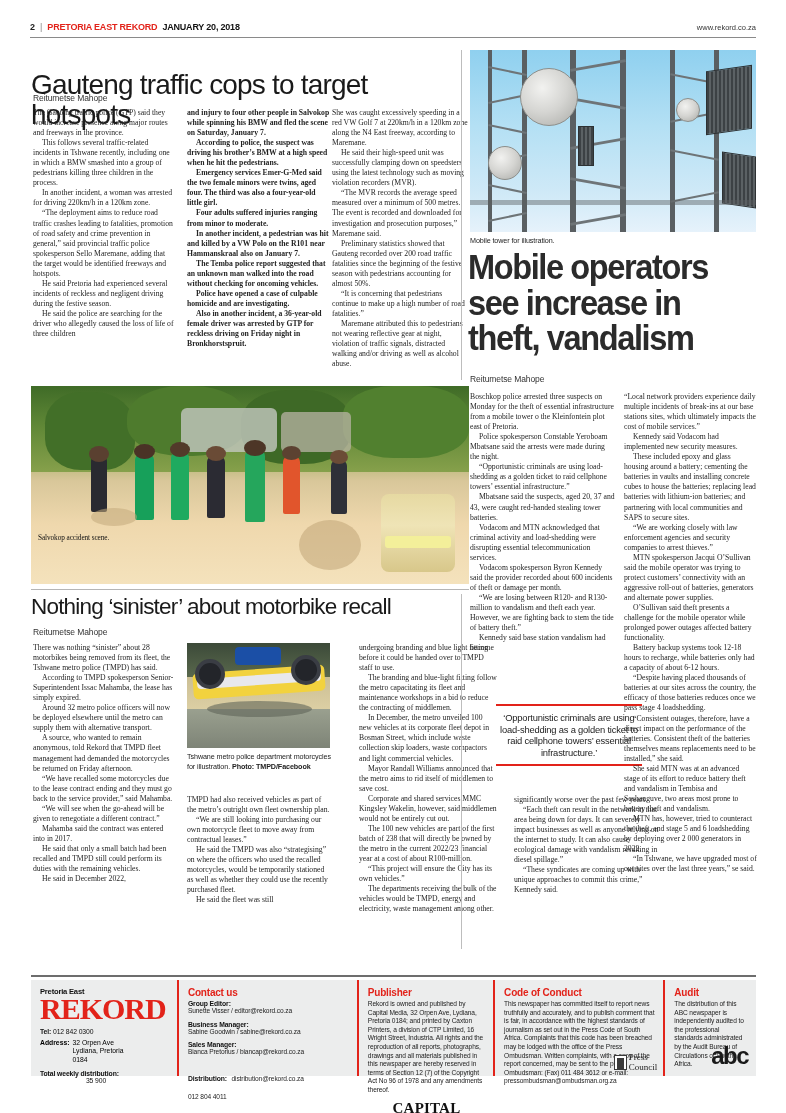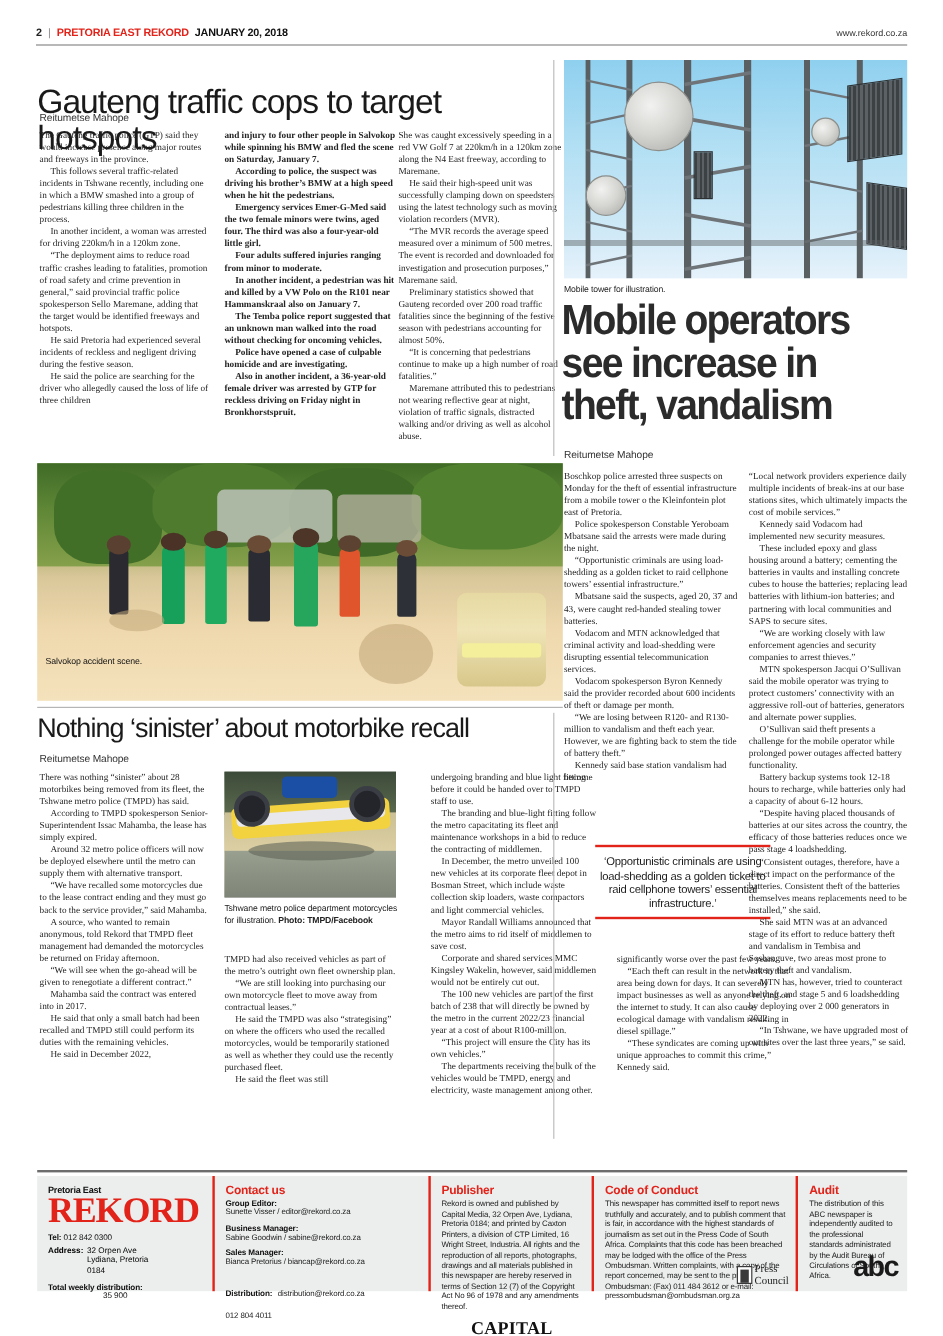--- a/index.html
+++ b/index.html
@@ -104,22 +104,22 @@
   }
   #a2c1b { position:absolute; left:470px; top:795px; width:145px;margin-left:44px; }
 
   
   #photo-accident {
     position:absolute; left:31px; top:386px; width:438px; height:198px;
     overflow:hidden;
     background: linear-gradient(180deg,#6c8f3d 0%, #83a24b 18%, #9aa85b 30%, #d9c79a 48%, #efd8ad 70%, #f4e2bc 100%);
   }
   .acc-cap {
-    position:absolute; left:38px; top:546px;
-    font-family:Liberation Sans, sans-serif; font-size:7.3px; color:#111;
+    position:absolute; left:38px; top:533px;
+    font-family:Liberation Serif, serif; font-size:7.3px; color:#111;
     letter-spacing:-0.1px;
   }
   #rule-a3 { position:absolute; left:31px; top:589px; width:438px; height:1px; background:#b5b5b5; }
   #art3-title { position:absolute; left:31px; top:594px; width:440px; font-size:22.5px; line-height:26px; }
   #art3-byline { position:absolute; left:33px; top:627px; }
   #a3c1 { position:absolute; left:33px; top:643px;  width:143px; }
   #a3c2 { position:absolute; left:187px; top:643px; width:143px; }
   #a3c2b { position:absolute; left:187px; top:795px; width:143px; }
   #a3c3 { position:absolute; left:332px; top:643px; width:138px;margin-left:27px; }
 
@@ -342,22 +342,22 @@
 
   <div id="rule-a3"></div>
 
   <h1 class="hl-light" id="art3-title">Nothing ‘sinister’ about motorbike recall</h1>
   <div class="byline" id="art3-byline">Reitumetse Mahope</div>
 
   <div class="body-col" id="a3c1">
       <p class="first">There was nothing “sinister” about 28 motorbikes being removed from its fleet, the Tshwane metro police (TMPD) has said.</p>
       <p>According to TMPD spokesperson Senior-Superintendent Issac Mahamba, the lease has simply expired.</p>
       <p>Around 32 metro police officers will now be deployed elsewhere until the metro can supply them with alternative transport.</p>
+      <p>A source, who wanted to remain anonymous, told Rekord that TMPD fleet management had demanded the motorcycles be returned on Friday afternoon.</p>
       <p>“We have recalled some motorcycles due to the lease contract ending and they must go back to the service provider,” said Mahamba.</p>
-      <p>A source, who wanted to remain anonymous, told Rekord that TMPD fleet management had demanded the motorcycles be returned on Friday afternoon.</p>
       <p>“We will see when the go-ahead will be given to renegotiate a different contract.”</p>
       <p>Mahamba said the contract was entered into in 2017.</p>
       <p>He said that only a small batch had been recalled and TMPD still could perform its duties with the remaining vehicles.</p>
       <p>He said in December 2022,</p>
     </div>
 
   <div id="photo-bike">
     <div style="position:absolute;left:0;top:0;width:143px;height:36px;background:linear-gradient(180deg,#3c4a39 0%,#5b6a4e 100%);"></div>
     <div style="position:absolute;left:0;top:34px;width:143px;height:34px;background:linear-gradient(180deg,#cbbf95 0%,#ddd0a4 100%);"></div>
     <div style="position:absolute;left:0;top:66px;width:143px;height:39px;background:linear-gradient(180deg,#9aa08f 0%,#7e8477 100%);"></div>

